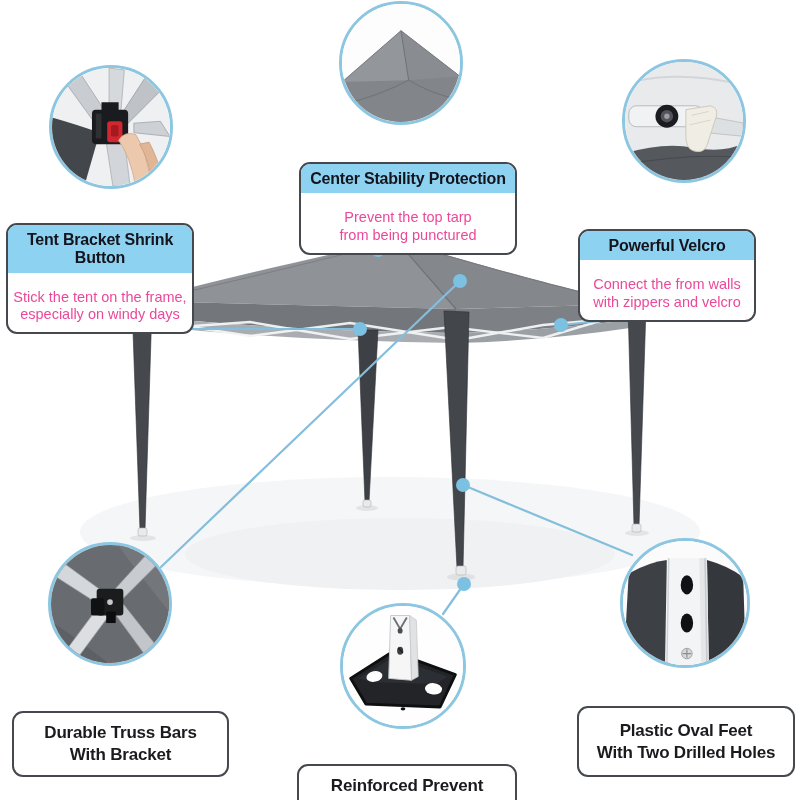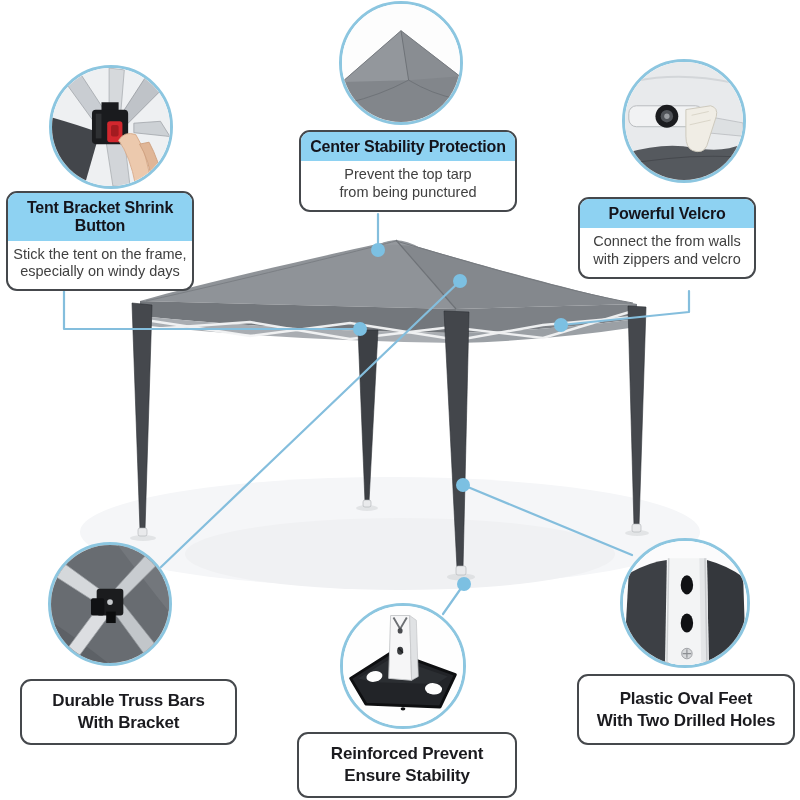--- a/index.html
+++ b/index.html
@@ -2,23 +2,23 @@
 <html style="--title-highlight: #8ed2f2; --connector-blue: #84bedd; --connector-dot: #7cc0e2; --circle-ring: #8cc6e0; --canopy-gray: #85898e; --red-button: #d2272e;"><head>
 <meta charset="utf-8">
 <style>
   html,body{margin:0;padding:0;background:#ffffff;font-family:"Liberation Sans",sans-serif;}
   .stage{position:relative;width:800px;height:800px;overflow:hidden;background:#ffffff;}
   .scene{position:absolute;left:0;top:0;width:800px;height:800px;}
   .conn{stroke:var(--connector-blue,#84bedd);stroke-width:2.2;fill:none;stroke-linecap:round;stroke-linejoin:round;}
   .dot{fill:var(--connector-dot,#7cc0e2);}
   .photo{position:absolute;border-radius:50%;border:3px solid var(--circle-ring,#8cc6e0);overflow:hidden;background:#fff;box-sizing:border-box;}
   .photo svg{display:block;width:100%;height:100%;}
-  .callout{position:absolute;background:#ffffff;border:2px solid #45484c;border-radius:11px;overflow:hidden;text-align:center;box-sizing:border-box;}
+  .callout{position:absolute;background:#ffffff;border:2px solid #45484c;border-radius:11px;overflow:hidden;text-align:center;box-sizing:border-box;margin-top:32px;}
   .callout .title{background:var(--title-highlight,#8ed2f2);font-weight:700;font-size:16px;color:#14141c;padding:6px 2px 5px;line-height:1.15;letter-spacing:-0.2px;}
-  .callout .desc{font-size:14.5px;color:#404040;padding:5px 2px 8px;line-height:1.22;white-space:pre-line;}
+  .callout .desc{font-size:14.5px;color:#ec4899;padding:16px 2px 8px;line-height:1.22;white-space:pre-line;}
   .callout.plain{display:flex;align-items:center;justify-content:center;}
   .callout.plain .ptitle{font-weight:700;font-size:17px;color:#1b1b1f;line-height:1.28;white-space:pre-line;letter-spacing:-0.2px;}
 </style>
 </head>
 <body>
 
 <div class="stage">
 
   <svg class="scene" viewBox="0 0 800 800" aria-hidden="true">
 
@@ -189,21 +189,21 @@
     <div class="desc">Prevent the top tarp
 from being punctured</div>
   </div>
 
   <div class="callout" style="left:578px;top:197px;width:178px">
     <div class="title">Powerful Velcro</div>
     <div class="desc">Connect the from walls
 with zippers and velcro</div>
   </div>
 
-  <div class="callout plain" style="left:20px;top:679px;width:217px;height:66px">
+  <div class="callout plain" style="left:12px;top:679px;width:217px;height:66px">
     <div class="ptitle">Durable Truss Bars
 With Bracket</div>
   </div>
 
   <div class="callout plain" style="left:297px;top:732px;width:220px;height:66px">
     <div class="ptitle">Reinforced Prevent
 Ensure Stability</div>
   </div>
 
   <div class="callout plain" style="left:577px;top:674px;width:218px;height:71px">

